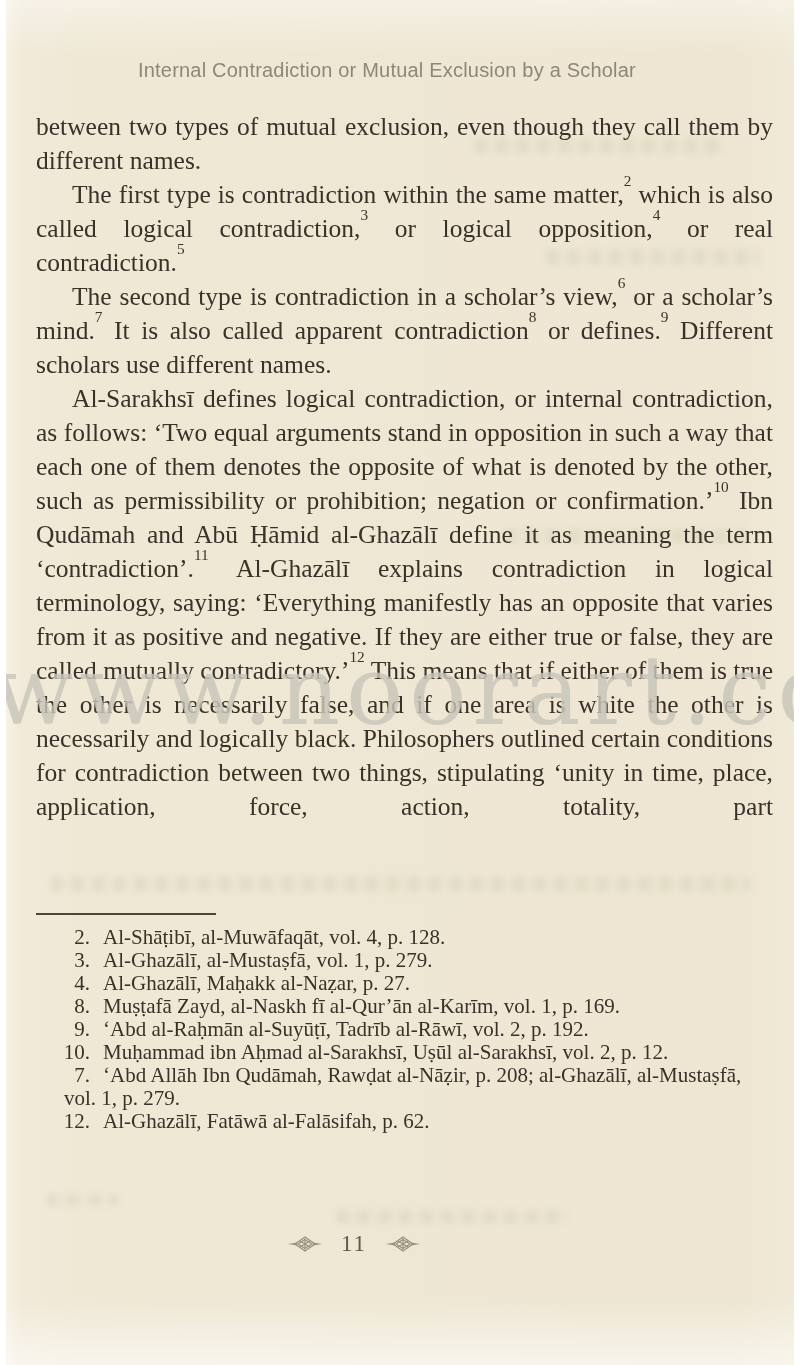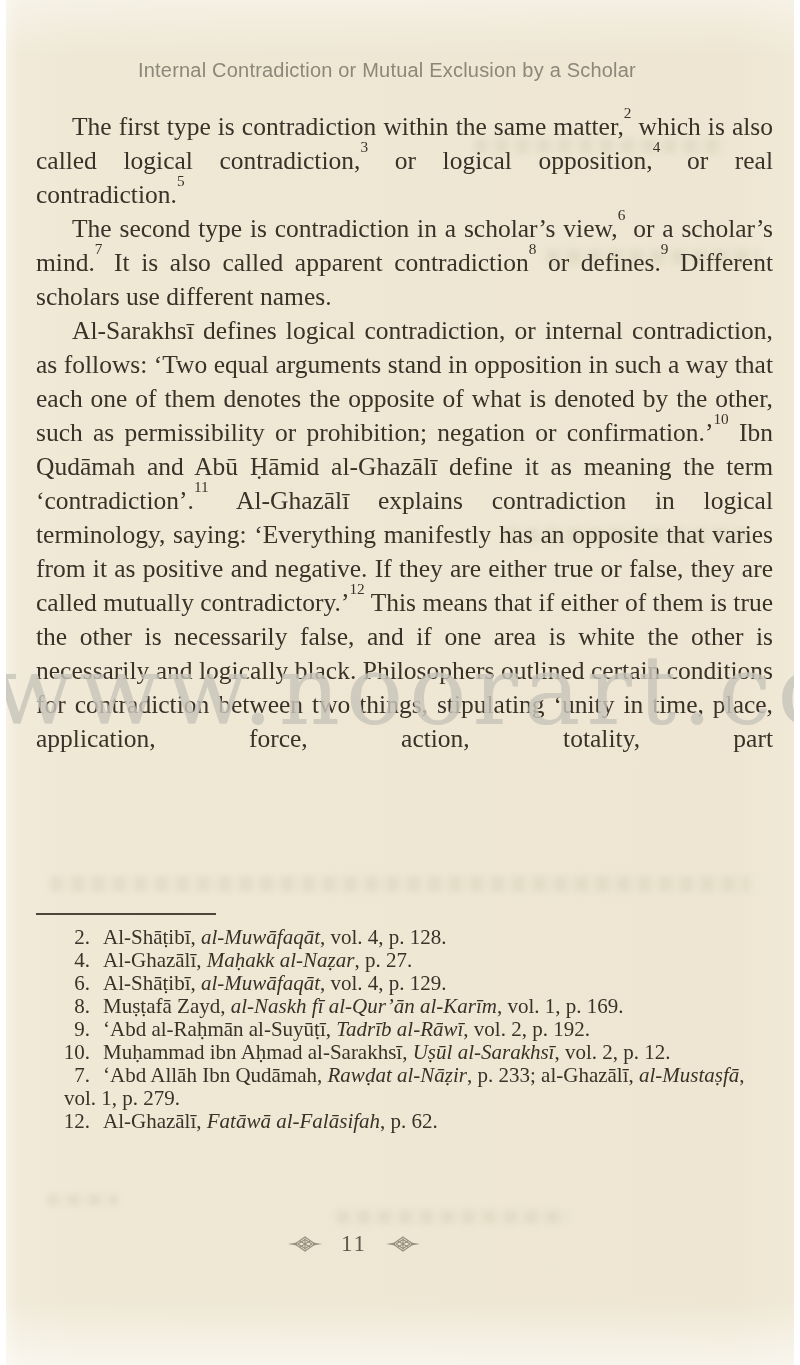--- a/index.html
+++ b/index.html
@@ -26,21 +26,21 @@
   .para.indent { text-indent:36px;font-family:Liberation Serif, serif; }
   .para.justify-last { text-align-last:justify; }
   sup.fnref, .fn sup { font-size:.6em; line-height:0; position:relative; top:-.5em; }
   .fn-sep { position:absolute; top:913px; left:30px; width:180px; height:2px; background:#4e443a; }
   .footnotes {
     position:absolute; top:926px; left:30px; width:742px;
     font-size:21px; line-height:23px;
   }
   .fn { margin:0; padding-left:28px; text-indent:-28px; }
   .fn .fn-num { display:inline-block; min-width:54px; text-align:right; margin-right:13px; text-indent:0; }
-  .it { font-style:italic; }
+  .it { }
   .page-footer {
     position:absolute; top:1229px; left:0; width:800px; height:30px;
     display:flex; justify-content:center; align-items:center; gap:18px;
     transform:translateX(-52px);
   }
   .pageno { font-size:23px; letter-spacing:2px; color:#5f594e; }
   .orn { display:inline-flex; align-items:center; }
   .watermark {
     position:absolute; top:641px; left:-14px; width:840px; z-index:5;
     font-family:"DejaVu Serif",serif; font-size:95px; line-height:100px;
@@ -63,35 +63,36 @@
   <div class="smudge" style="top:528px;left:498px;width:242px;height:16px;"></div>
   <div class="smudge" style="top:876px;left:44px;width:700px;height:16px;"></div>
   <div class="smudge" style="top:1194px;left:40px;width:72px;height:12px;"></div>
   <div class="smudge" style="top:1210px;left:330px;width:232px;height:14px;"></div>
 
   <header class="running-header">
     <span>Internal Contradiction or Mutual Exclusion by a Scholar</span>
   </header>
 
   <main class="bodytext">
+    <p class="para"><span>between two types of mutual exclusion, even though they call them by different names.</span></p>
     <p class="para indent"><span>The first type is contradiction within the same matter,</span><sup class="fnref">2</sup><span> which is also called logical contradiction,</span><sup class="fnref">3</sup><span> or logical opposition,</span><sup class="fnref">4</sup><span> or real contradiction.</span><sup class="fnref">5</sup></p>
     <p class="para indent"><span>The second type is contradiction in a scholar’s view,</span><sup class="fnref">6</sup><span> or a scholar’s mind.</span><sup class="fnref">7</sup><span> It is also called apparent contradiction</span><sup class="fnref">8</sup><span> or defines.</span><sup class="fnref">9</sup><span> Different scholars use different names.</span></p>
     <p class="para indent justify-last"><span>Al-Sarakhsī defines logical contradiction, or internal contradiction, as follows: ‘Two equal arguments stand in opposition in such a way that each one of them denotes the opposite of what is denoted by the other, such as permissibility or prohibition; negation or confirmation.’</span><sup class="fnref">10</sup><span> Ibn Qudāmah and Abū Ḥāmid al-Ghazālī define it as meaning the term ‘contradiction’.</span><sup class="fnref">11</sup><span> Al-Ghazālī explains contradiction in logical terminology, saying: ‘Everything manifestly has an opposite that varies from it as positive and negative. If they are either true or false, they are called mutually contradictory.’</span><sup class="fnref">12</sup><span> This means that if either of them is true the other is necessarily false, and if one area is white the other is necessarily and logically black. Philosophers outlined certain conditions for contradiction between two things, stipulating ‘unity in time, place, application, force, action, totality, part</span></p>
   </main>
 
   <div class="fn-sep"></div>
 
   <section class="footnotes">
     <p class="fn"><span class="fn-num">2.</span><span class="fn-text"><span>Al-Shāṭibī, </span><span class="it">al-Muwāfaqāt</span><span>, vol. 4, p. 128.</span></span></p>
+    <p class="fn"><span class="fn-num">3.</span><span class="fn-text"><span>Al-Ghazālī, </span><span class="it">al-Mustaṣfā</span><span>, vol. 1, p. 279.</span></span></p>
     <p class="fn"><span class="fn-num">4.</span><span class="fn-text"><span>Al-Ghazālī, </span><span class="it">Maḥakk al-Naẓar</span><span>, p. 27.</span></span></p>
-    <p class="fn"><span class="fn-num">6.</span><span class="fn-text"><span>Al-Shāṭibī, </span><span class="it">al-Muwāfaqāt</span><span>, vol. 4, p. 129.</span></span></p>
     <p class="fn"><span class="fn-num">8.</span><span class="fn-text"><span>Muṣṭafā Zayd, </span><span class="it">al-Naskh fī al-Qur’ān al-Karīm</span><span>, vol. 1, p. 169.</span></span></p>
     <p class="fn"><span class="fn-num">9.</span><span class="fn-text"><span>‘Abd al-Raḥmān al-Suyūṭī, </span><span class="it">Tadrīb al-Rāwī</span><span>, vol. 2, p. 192.</span></span></p>
     <p class="fn"><span class="fn-num">10.</span><span class="fn-text"><span>Muḥammad ibn Aḥmad al-Sarakhsī, </span><span class="it">Uṣūl al-Sarakhsī</span><span>, vol. 2, p. 12.</span></span></p>
-    <p class="fn"><span class="fn-num">7.</span><span class="fn-text"><span>‘Abd Allāh Ibn Qudāmah, </span><span class="it">Rawḍat al-Nāẓir</span><span>, p. 233; al-Ghazālī, </span><span class="it">al-Mustaṣfā</span><span>, vol. 1, p. 279.</span></span></p>
+    <p class="fn"><span class="fn-num">7.</span><span class="fn-text"><span>‘Abd Allāh Ibn Qudāmah, </span><span class="it">Rawḍat al-Nāẓir</span><span>, p. 208; al-Ghazālī, </span><span class="it">al-Mustaṣfā</span><span>, vol. 1, p. 279.</span></span></p>
     <p class="fn"><span class="fn-num">12.</span><span class="fn-text"><span>Al-Ghazālī, </span><span class="it">Fatāwā al-Falāsifah</span><span>, p. 62.</span></span></p>
   </section>
 
   <footer class="page-footer">
     <span class="orn">
       <svg width="36" height="16" viewBox="0 0 36 16" fill="none" stroke="#97917f" stroke-width="1.2">
         <polygon points="1,8 10,6.6 10,9.4" fill="#97917f" stroke="none"></polygon>
         <polygon points="35,8 26,6.6 26,9.4" fill="#97917f" stroke="none"></polygon>
         <path d="M18 1 L28 8 L18 15 L8 8 Z"></path>
         <path d="M18 3.4 L25 8 L18 12.6 L11 8 Z"></path>

